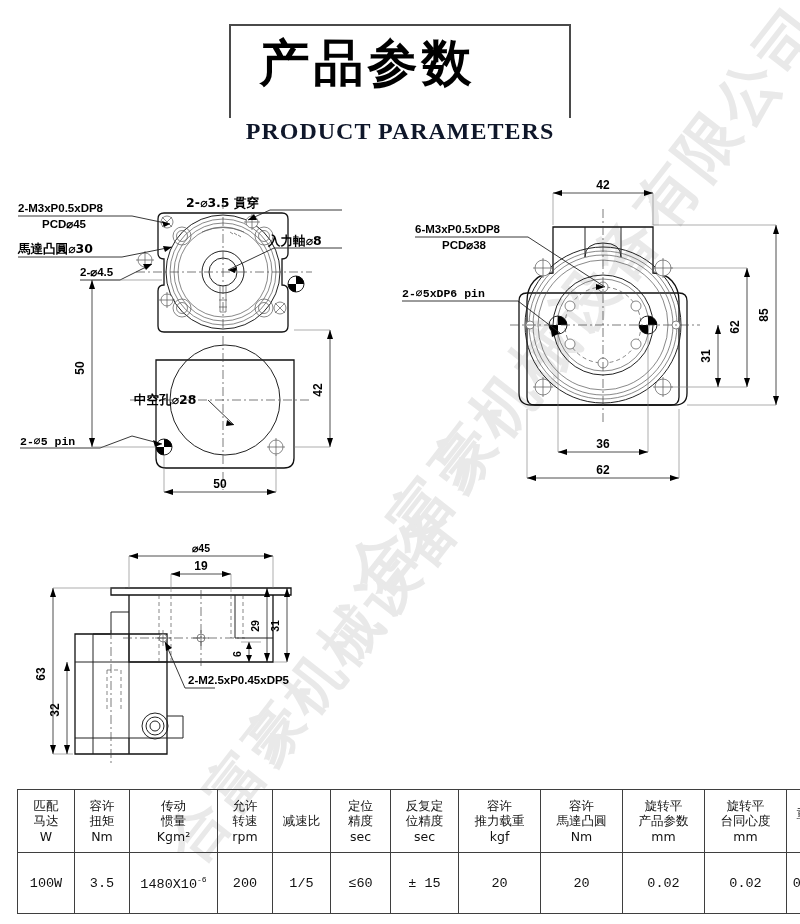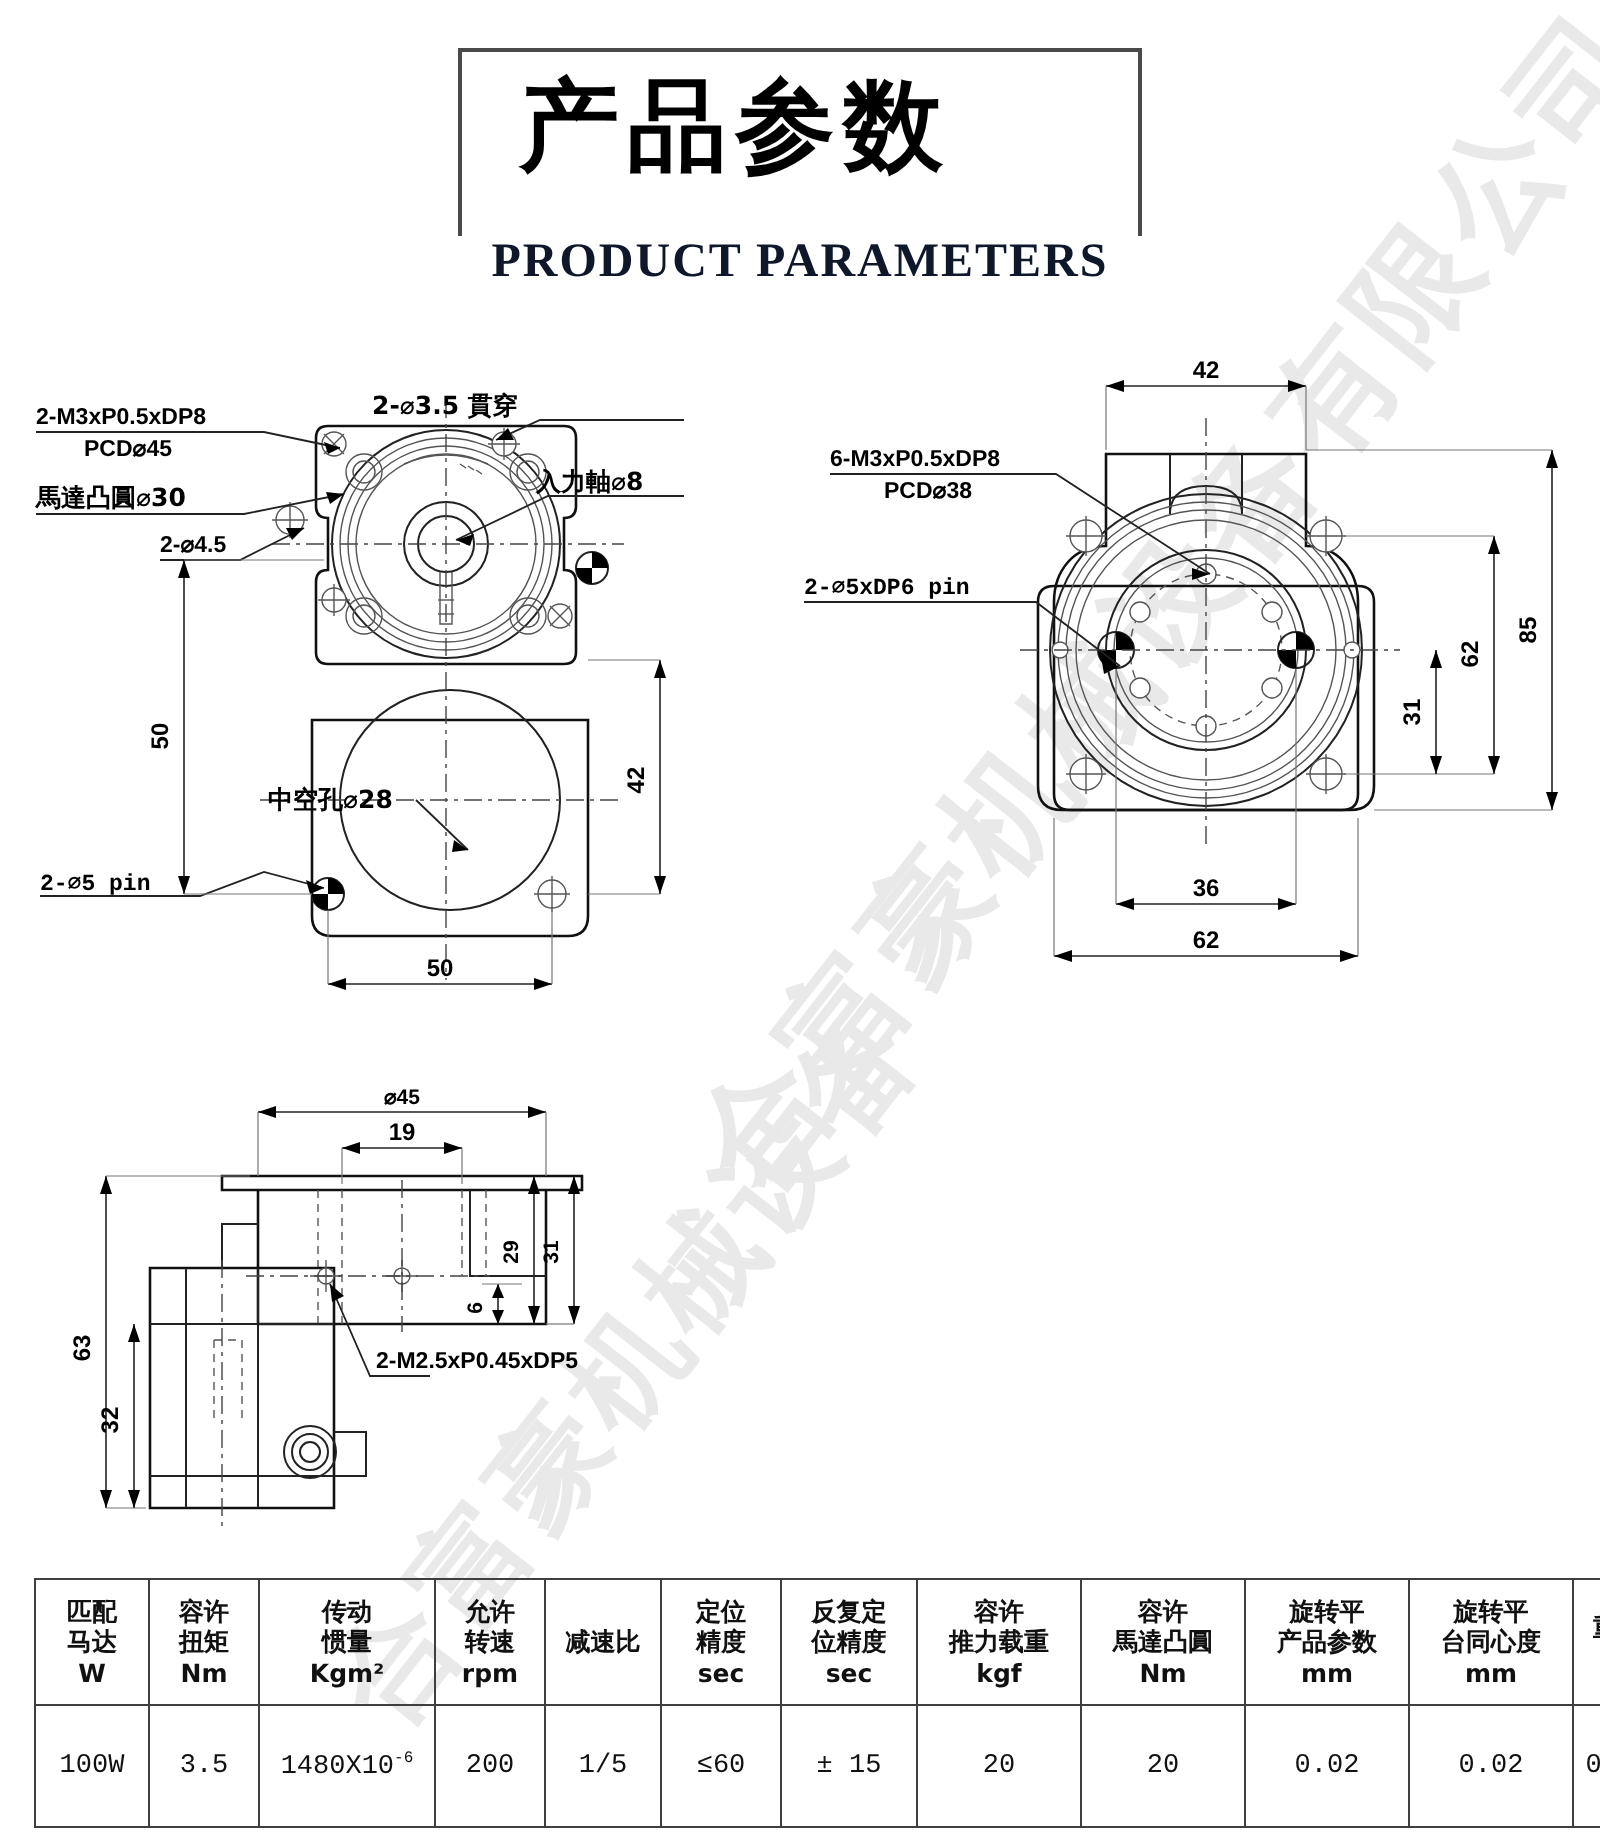--- a/index.html
+++ b/index.html
@@ -152,21 +152,21 @@
     text-align: center;
     vertical-align: middle;
     font-family: "DejaVu Sans", sans-serif;
     color: #111;
     padding: 0;
   }
   .spec-table tr.head td {
     height: 62px;
     font-size: 12.5px;
     line-height: 1.22;
-    font-weight: 700;
+    font-weight: 400;
   }
   .spec-table tr.body td {
     height: 60px;
     font-size: 13.5px;
     font-family: Liberation Mono, monospace;
   }
   .hdr-line { display: block; }
   sup { font-size: 8px; vertical-align: super; }
 </style>
 </head>

